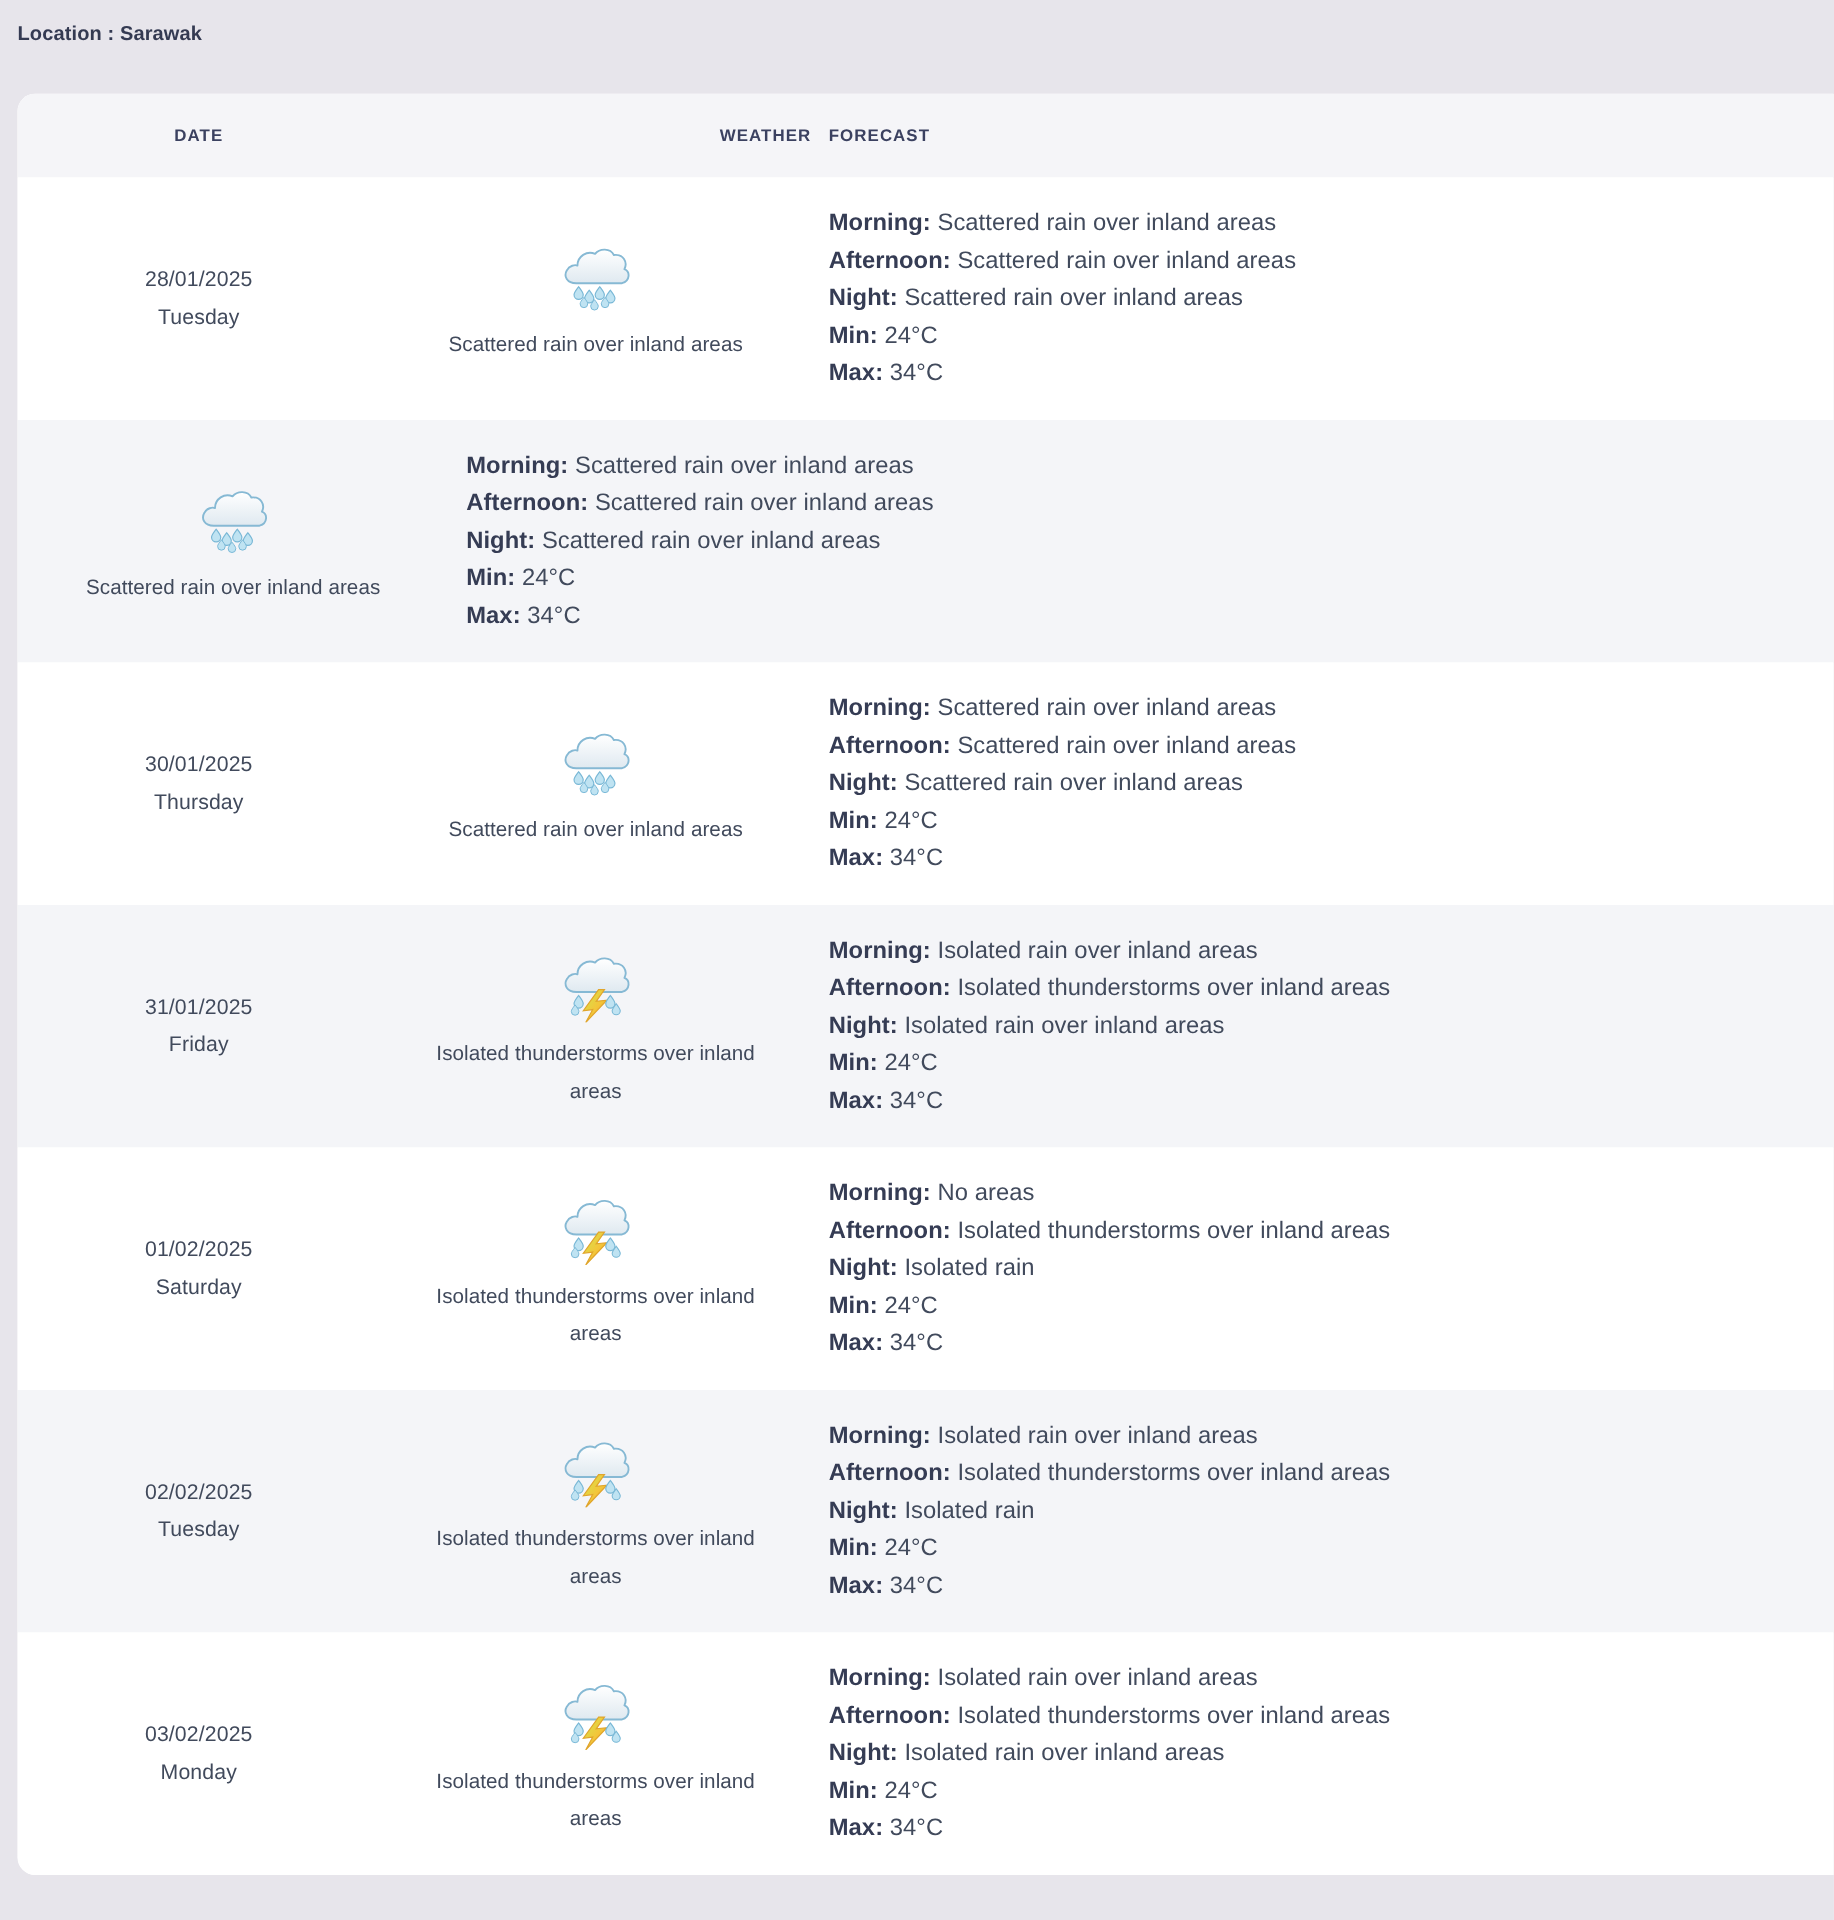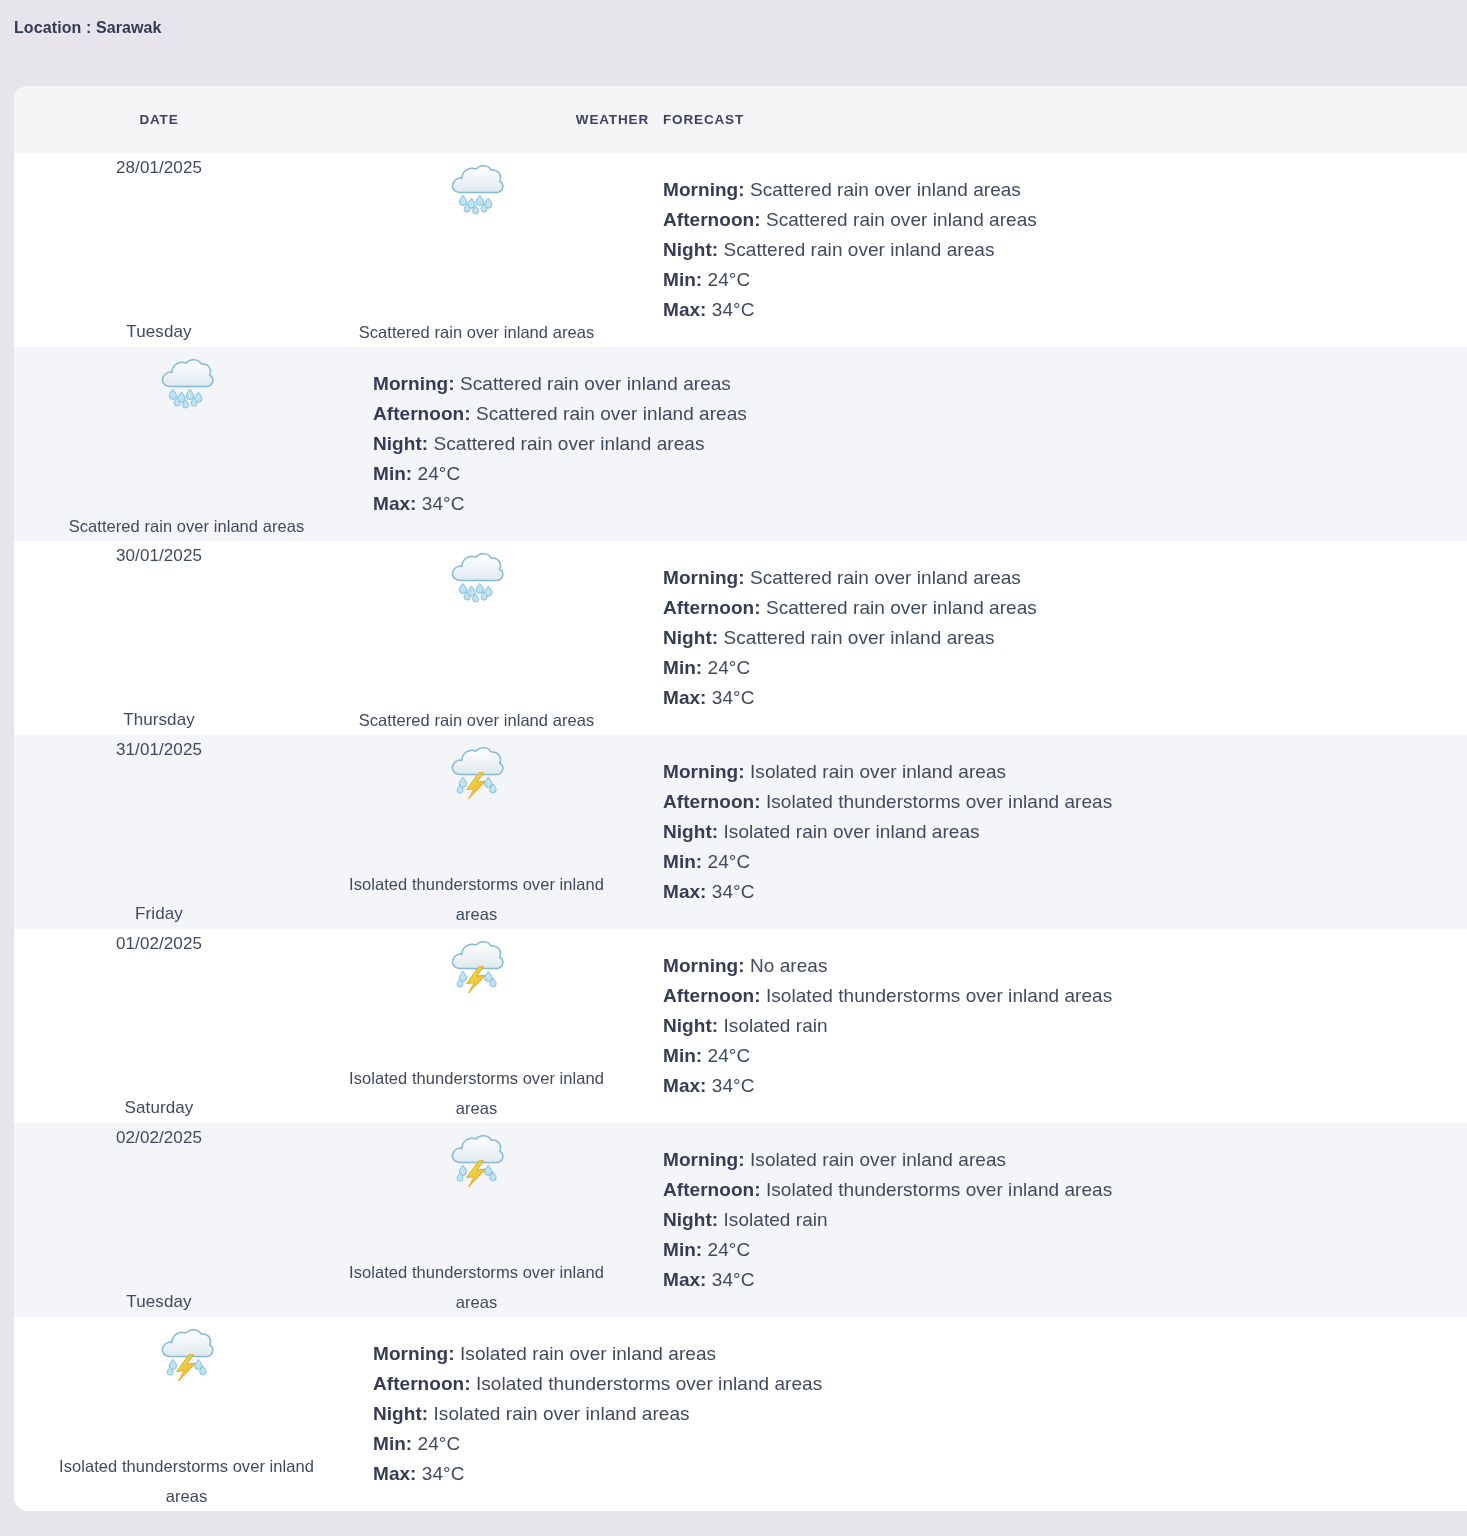--- a/index.html
+++ b/index.html
@@ -29,21 +29,21 @@
     font-weight: bold;
     color: #343a52;
     letter-spacing: 0.1px;
     line-height: 20px;
   }
 
   
   .table-card {
     position: absolute;
     left: 14px;
-    top: 86px;
+    top: 75px;
     right: 0;
     width: 1453px;
     border-radius: 14px 0 0 14px;
     overflow: hidden;
     background: #ffffff;
   }
 
   
   .thead {
     display: flex;
@@ -69,21 +69,21 @@
     align-items: stretch;
     min-height: 194px;
     background: #ffffff;
   }
   .trow.alt { background: #f4f5f8; }
   .trow.last { border-radius: 0 0 0 14px; }
 
   .cell {
     display: flex;
     flex-direction: column;
-    justify-content: space-between;
+    justify-content: center;
   }
   .cell.date {
     width: 290px; flex: 0 0 290px;
     align-items: center;
     text-align: center;
   }
   .cell.weather {
     width: 345px; flex: 0 0 345px;
     align-items: center;
     text-align: center;
@@ -353,20 +353,24 @@
           </div>
           <div class="cell forecast">
             <div class="fc-line"><b>Morning:</b> <span>Isolated rain over inland areas</span></div>
             <div class="fc-line"><b>Afternoon:</b> <span>Isolated thunderstorms over inland areas</span></div>
             <div class="fc-line"><b>Night:</b> <span>Isolated rain</span></div>
             <div class="fc-line"><b>Min:</b> <span>24°C</span></div>
             <div class="fc-line"><b>Max:</b> <span>34°C</span></div>
           </div>
         </div>
         <div class="trow last">
+          <div class="cell date">
+            <div class="date-line">03/02/2025</div>
+            <div class="date-line">Monday</div>
+          </div>
           <div class="cell weather">
             <div class="weather-icon-wrap">
               <svg class="weather-icon" width="62" height="62" viewBox="0 0 66 66" xmlns="http://www.w3.org/2000/svg">
                 <defs>
                   <linearGradient id="cg2" x1="0" y1="0" x2="0" y2="1">
                     <stop offset="0" stop-color="#ffffff"></stop>
                     <stop offset="1" stop-color="#dfe9f0"></stop>
                   </linearGradient>
                   <linearGradient id="bolt" x1="0" y1="0" x2="1" y2="1">
                     <stop offset="0" stop-color="#cfe84f"></stop>

